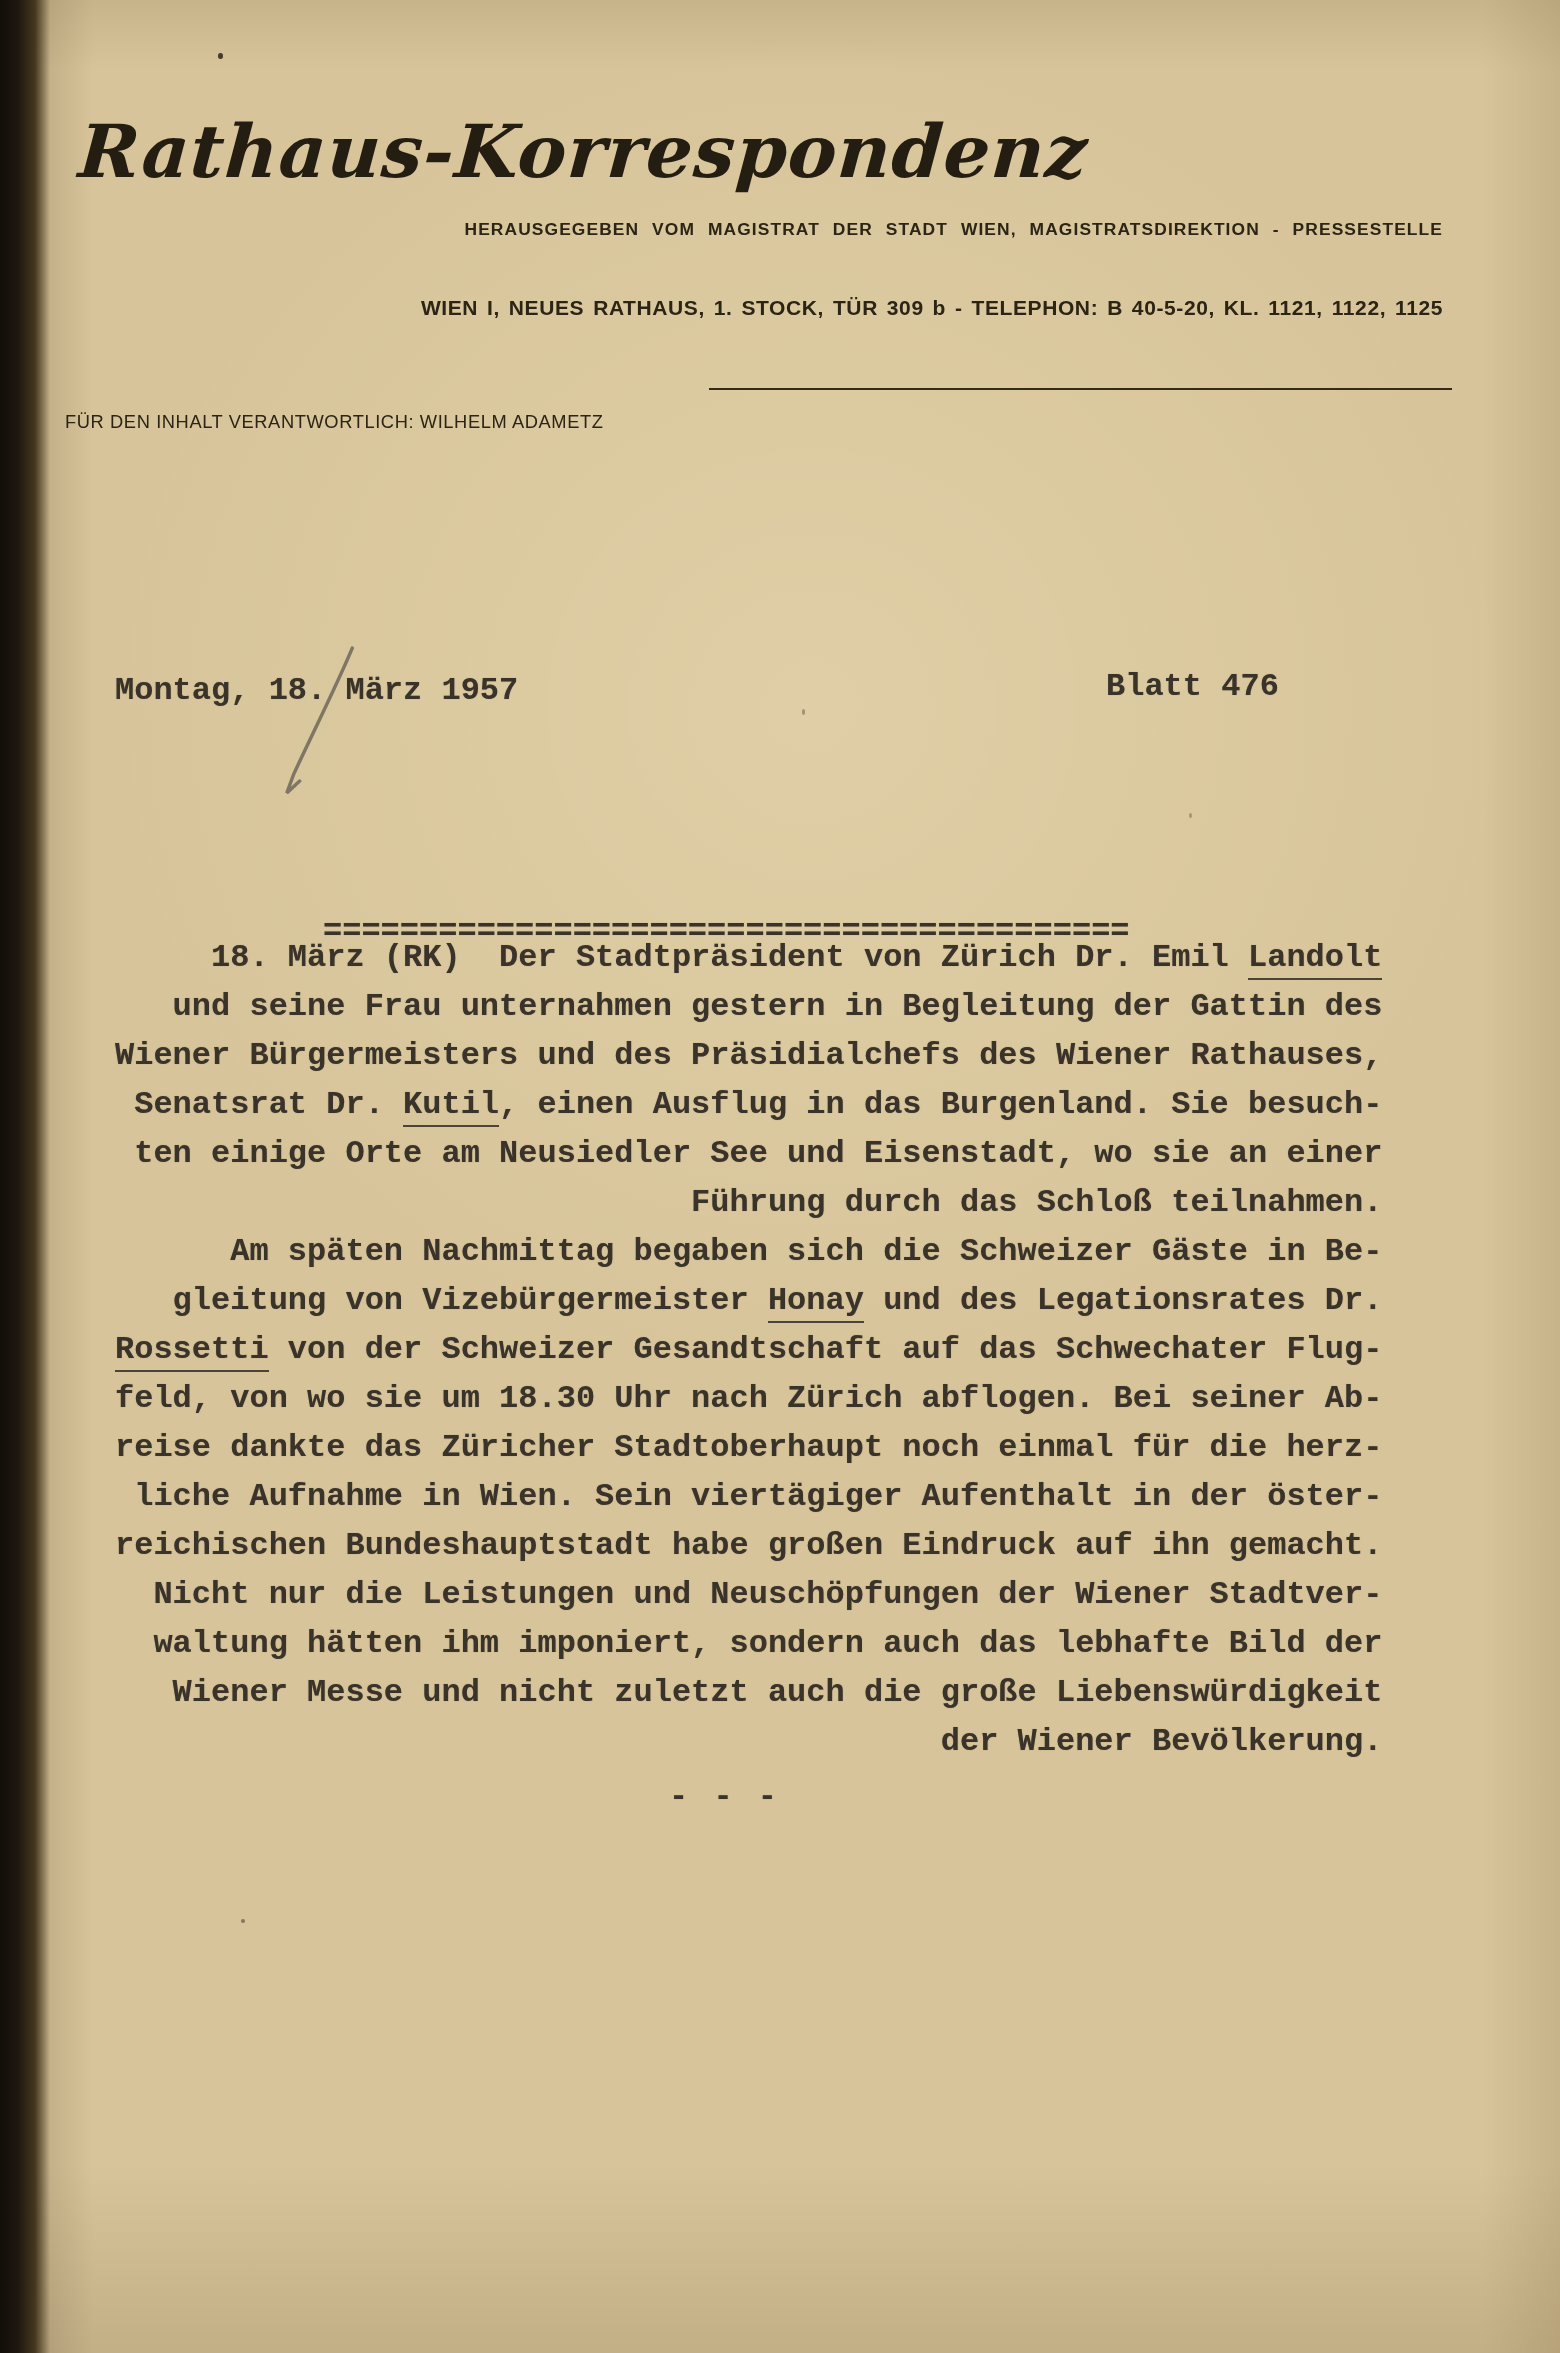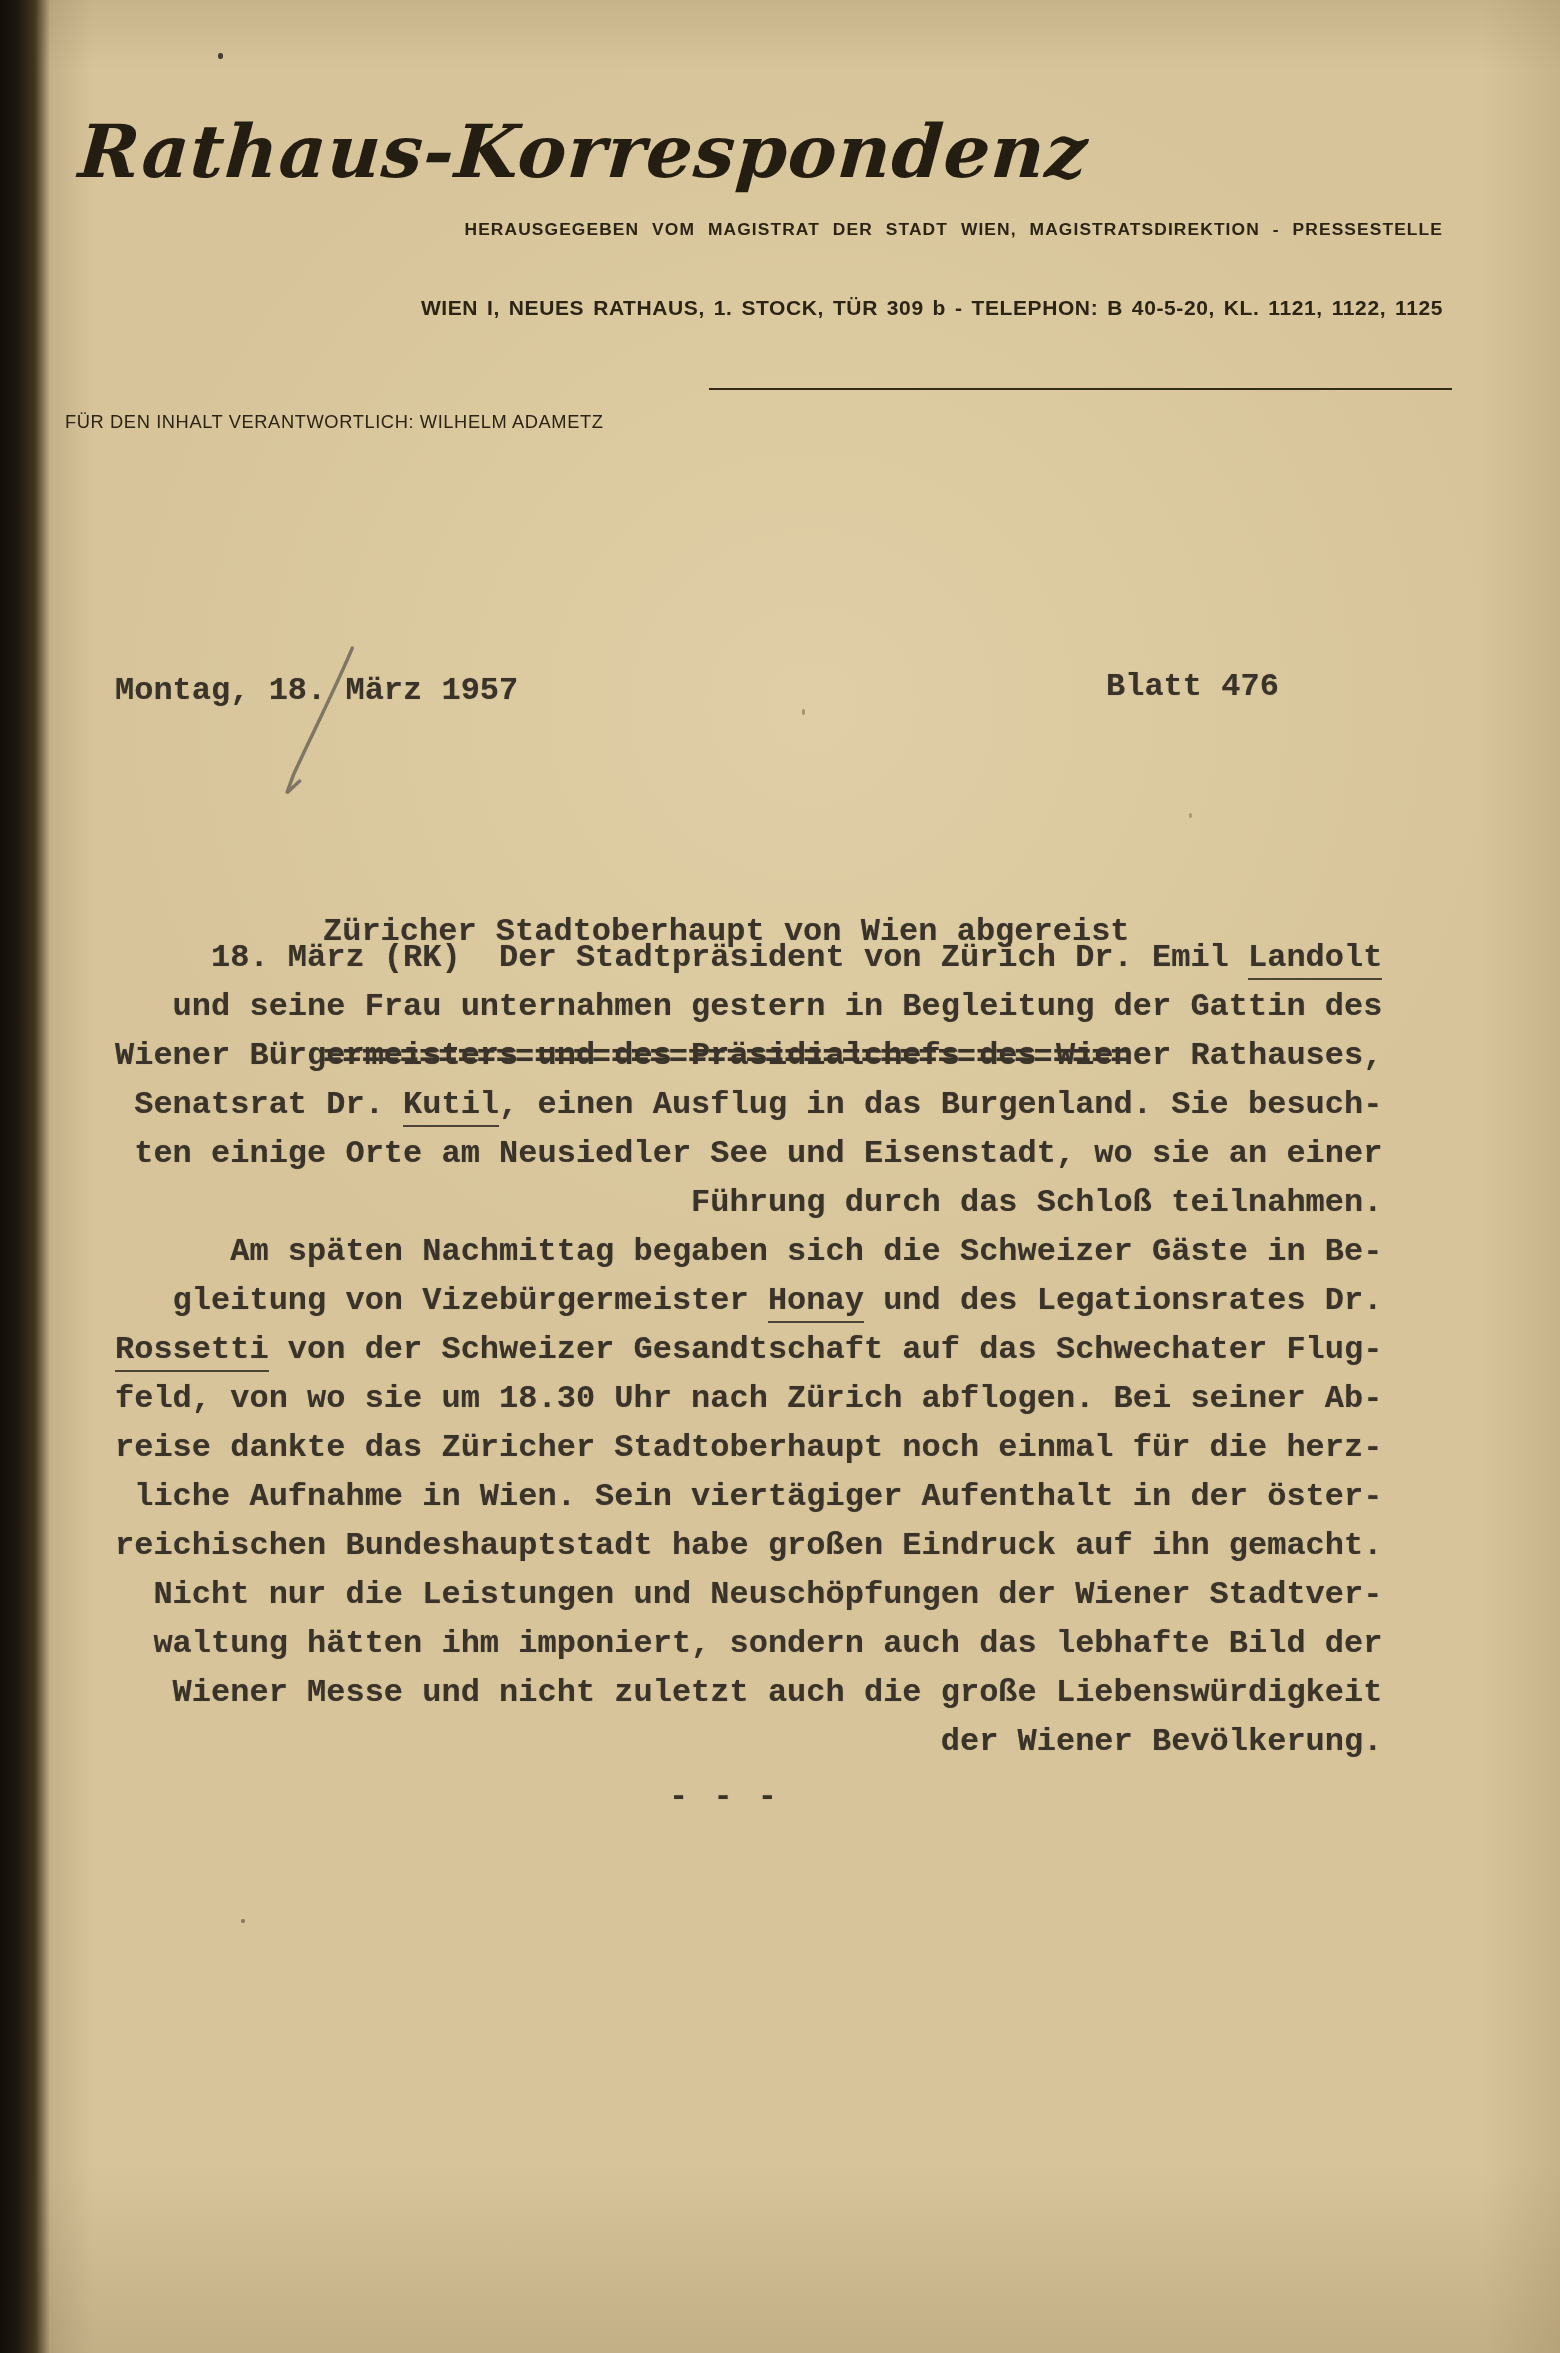--- a/index.html
+++ b/index.html
@@ -83,21 +83,20 @@
 
   <div class="tw dateline-date">Montag, 18. März 1957</div>
 
   <div class="tw dateline-sheet">Blatt 476</div>
 
   <svg class="pen-stroke" width="129" height="164" viewBox="0 0 260 330">
     <path d="M 190 8 C 160 80, 110 180, 72 262 L 58 300 L 84 276" fill="none" stroke="#6f695b" stroke-width="7" stroke-linecap="round" opacity="0.85"></path>
   </svg>
 
   <div class="tw headline-block">
-    <div>Züricher Stadtoberhaupt von Wien abgereist</div>
     <div>==========================================</div>
   </div>
 
   <div class="tw article-body"><div class="body-line"><span>    18. März (RK)  Der Stadtpräsident von Zürich Dr. Emil </span><span class="u">Landolt</span></div><div class="body-line"><span>und seine Frau unternahmen gestern in Begleitung der Gattin des</span></div><div class="body-line"><span>Wiener Bürgermeisters und des Präsidialchefs des Wiener Rathauses,</span></div><div class="body-line"><span>Senatsrat Dr. </span><span class="u">Kutil</span><span>, einen Ausflug in das Burgenland. Sie besuch-</span></div><div class="body-line"><span>ten einige Orte am Neusiedler See und Eisenstadt, wo sie an einer</span></div><div class="body-line"><span>Führung durch das Schloß teilnahmen.</span></div><div class="body-line"><span>    Am späten Nachmittag begaben sich die Schweizer Gäste in Be-</span></div><div class="body-line"><span>gleitung von Vizebürgermeister </span><span class="u">Honay</span><span> und des Legationsrates Dr.</span></div><div class="body-line"><span class="u">Rossetti</span><span> von der Schweizer Gesandtschaft auf das Schwechater Flug-</span></div><div class="body-line"><span>feld, von wo sie um 18.30 Uhr nach Zürich abflogen. Bei seiner Ab-</span></div><div class="body-line"><span>reise dankte das Züricher Stadtoberhaupt noch einmal für die herz-</span></div><div class="body-line"><span>liche Aufnahme in Wien. Sein viertägiger Aufenthalt in der öster-</span></div><div class="body-line"><span>reichischen Bundeshauptstadt habe großen Eindruck auf ihn gemacht.</span></div><div class="body-line"><span>Nicht nur die Leistungen und Neuschöpfungen der Wiener Stadtver-</span></div><div class="body-line"><span>waltung hätten ihm imponiert, sondern auch das lebhafte Bild der</span></div><div class="body-line"><span>Wiener Messe und nicht zuletzt auch die große Liebenswürdigkeit</span></div><div class="body-line"><span>der Wiener Bevölkerung.</span></div></div>
 
   <div class="tw end-mark">- - -</div>
 
   <div class="speck s1"></div>
   <div class="speck s2"></div>
   <div class="speck s3"></div>

